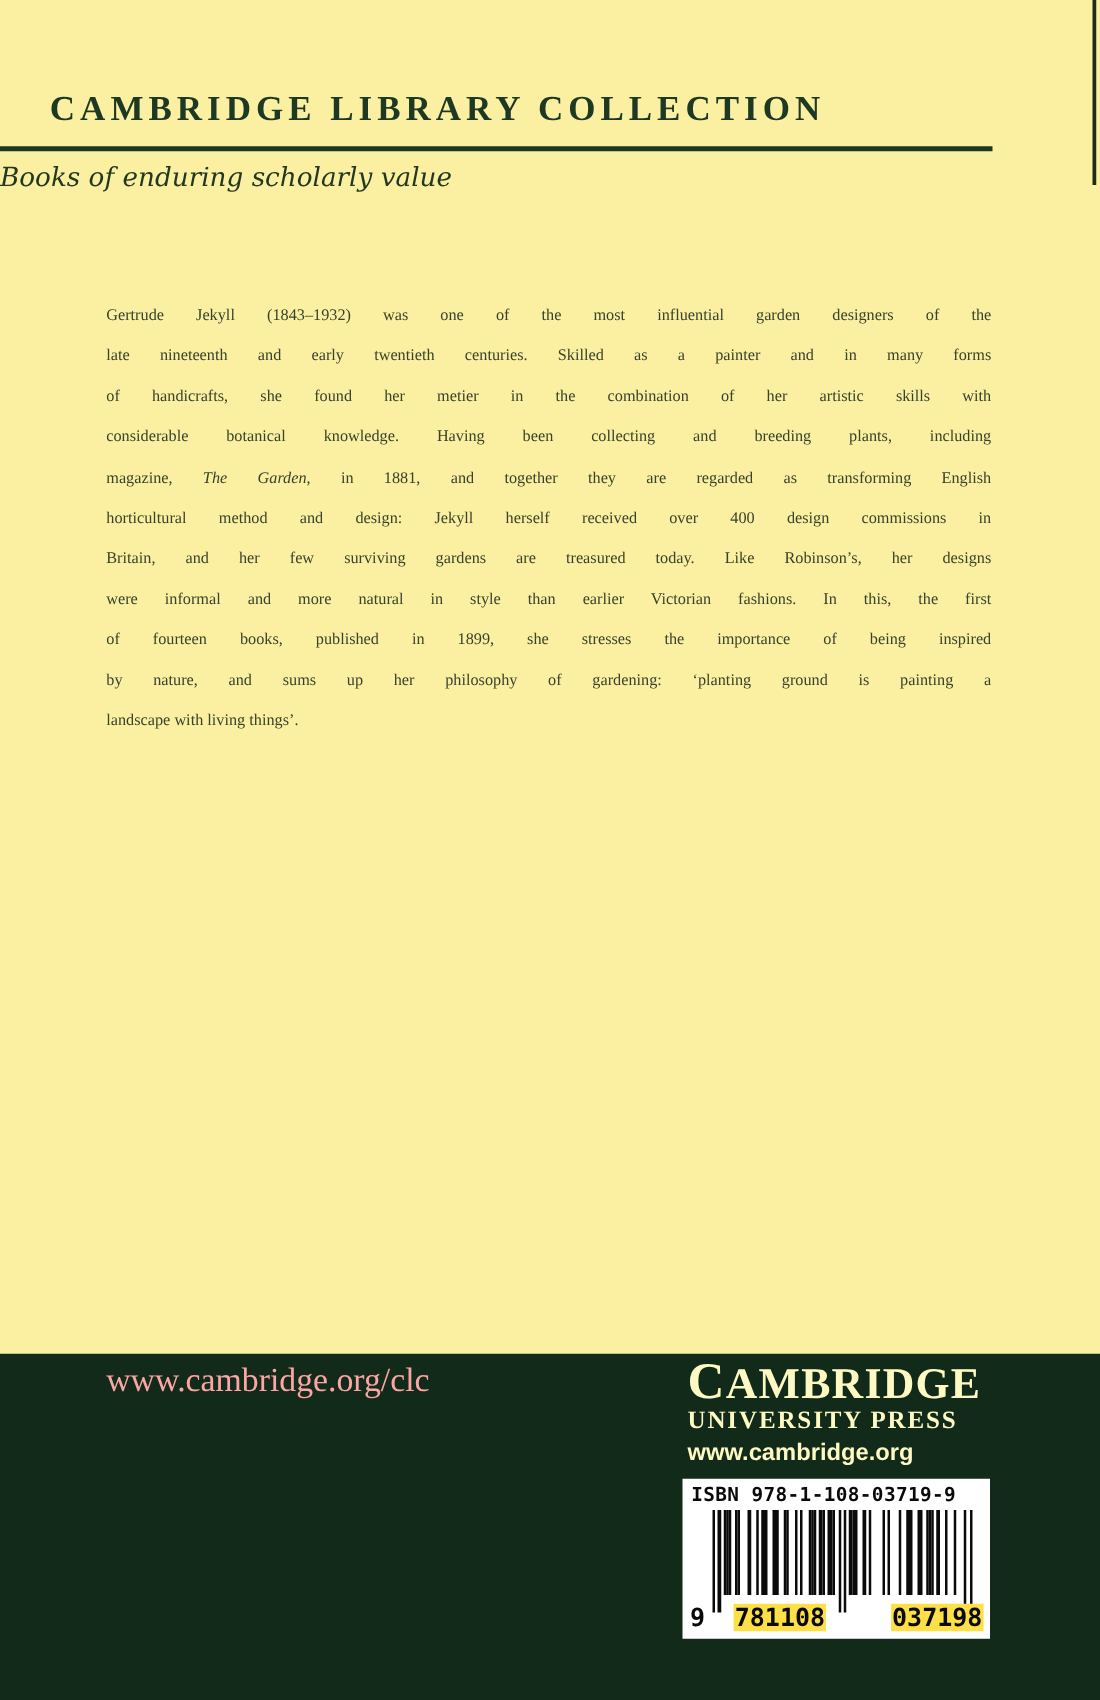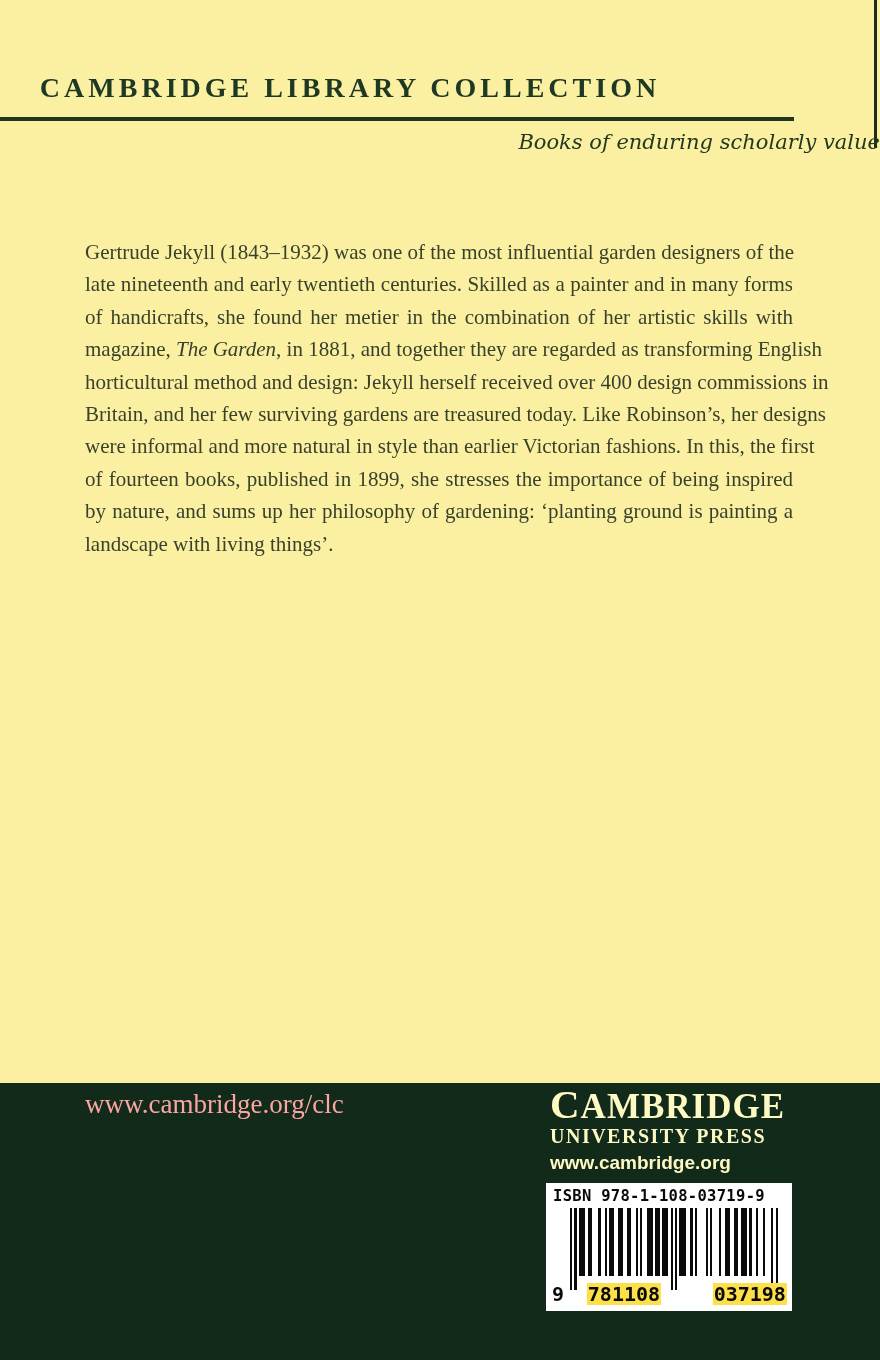--- a/index.html
+++ b/index.html
@@ -23,33 +23,33 @@
     letter-spacing:4px;
     color:#1D3823;
     white-space:nowrap;
   }
   .title-rule{
     position:absolute;top:117px;left:0;width:794px;height:4px;
     background:#203621;
   }
   .tagline{
     position:absolute;top:130px;left:0;width:880px;
-    text-align:right;
+    text-align:left;
     font-family:"DejaVu Serif",serif;
     font-style:italic;
     font-size:21px;
     color:#24381F;
   }
   .blurb{
     position:absolute;left:85px;top:236px;width:708px;
     color:#38412C;
   }
   .blurb-line{
     font-family:"Liberation Serif",serif;
-    font-size:21px;
+    font-size:13px;
     line-height:32.4px;
     text-align:justify;
     text-align-last:justify;
     white-space:nowrap;
   }
   .blurb-line.last{
     text-align-last:left;
   }
   .blurb-line i{}
   .band{
@@ -143,20 +143,21 @@
   <div class="series-title">CAMBRIDGE LIBRARY COLLECTION</div>
 
   <div class="title-rule"></div>
 
   <div class="tagline">Books of enduring scholarly value</div>
 
   <div class="blurb">
       <div class="blurb-line">Gertrude Jekyll (1843–1932) was one of the most influential garden designers of the</div>
       <div class="blurb-line">late nineteenth and early twentieth centuries. Skilled as a painter and in many forms</div>
       <div class="blurb-line">of handicrafts, she found her metier in the combination of her artistic skills with</div>
+      <div class="blurb-line">considerable botanical knowledge. Having been collecting and breeding plants, including</div>
       <div class="blurb-line">magazine, <i>The Garden</i>, in 1881, and together they are regarded as transforming English</div>
       <div class="blurb-line">horticultural method and design: Jekyll herself received over 400 design commissions in</div>
       <div class="blurb-line">Britain, and her few surviving gardens are treasured today. Like Robinson’s, her designs</div>
       <div class="blurb-line">were informal and more natural in style than earlier Victorian fashions. In this, the first</div>
       <div class="blurb-line">of fourteen books, published in 1899, she stresses the importance of being inspired</div>
       <div class="blurb-line">by nature, and sums up her philosophy of gardening: ‘planting ground is painting a</div>
       <div class="blurb-line last">landscape with living things’.</div>
     </div>
 
   <div class="band">

